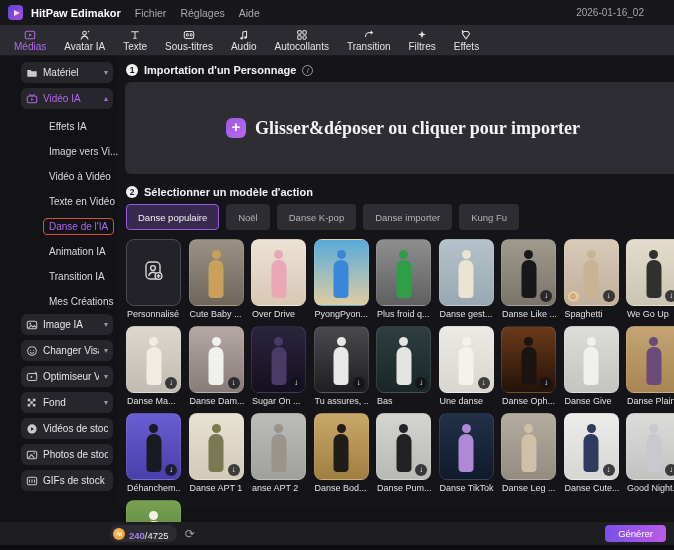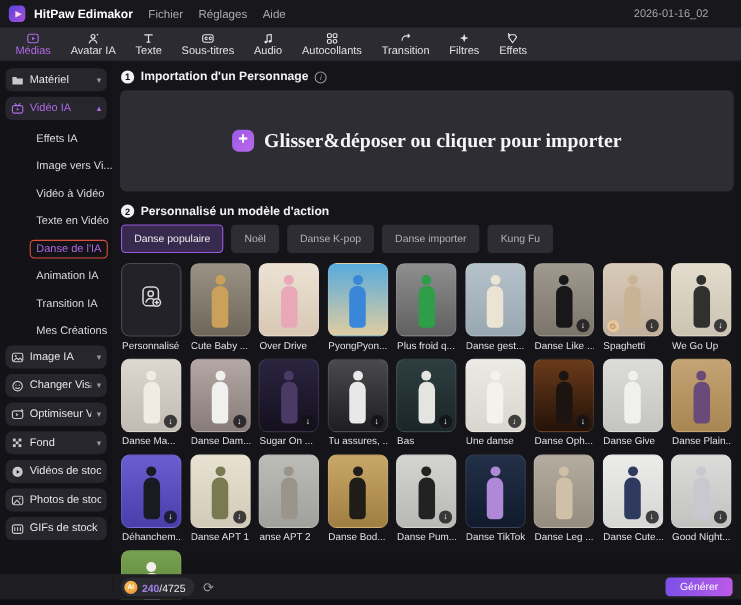--- a/index.html
+++ b/index.html
@@ -16,21 +16,21 @@
   .tb-date{font-size:10px;color:#a6a6a6;margin-right:22px;}
 
   
   .toolbar{height:31px;background:#2b2b31;display:flex;align-items:stretch;padding:0 6px;gap:2px;border-bottom:1px solid #1a1a1e;}
   .tab{display:flex;flex-direction:column;align-items:center;justify-content:center;gap:1px;padding:2px 8px 1px;color:#e3e3e3;cursor:pointer;}
   .tab svg{display:block;}
   .tab .tlabel{font-size:10px;line-height:10px;}
   .tab.active{color:#b06ae8;}
 
   
-  .body{display:flex;height:452px;}
+  .body{display:flex;height:452px;margin-left:16px;}
   .sidebar{width:102px;flex:0 0 102px;background:#121217;padding:6px 5px 0;overflow:hidden;}
   .sgroup{display:flex;align-items:center;gap:5px;background:#26262c;border-radius:6px;height:21px;padding:0 5px;margin-bottom:5px;cursor:pointer;}
   .sgroup .slabel{font-size:10px;color:#e6e6e6;white-space:nowrap;overflow:hidden;flex:1;}
   .sgroup .chev{font-size:8px;color:#9a9a9a;flex:0 0 auto;}
   .sgroup.active .slabel,.sgroup.active .chev,.sgroup.active svg{color:#b06ae8;}
   .sgroup svg{flex:0 0 auto;color:#c9c9c9;}
   .ssub{font-size:10px;color:#dcdcdc;height:25px;display:flex;align-items:center;padding-left:22px;cursor:pointer;white-space:nowrap;}
   .ssub .inner{padding:2px 5px;border-radius:4px;border:1.5px solid transparent;}
   .ssub.selected .inner{color:#b06ae8;border-color:#d8503c;}
 
@@ -302,21 +302,21 @@
         <span class="info-icon">i</span>
       </div>
 
       <div class="dropzone">
         <span class="plus-btn">+</span>
         <span class="drop-label">Glisser&amp;déposer ou cliquer pour importer</span>
       </div>
 
       <div class="step-head">
         <span class="step-num">2</span>
-        <span class="step-title">Personnalisé un modèle d'action</span>
+        <span class="step-title">Sélectionner un modèle d'action</span>
       </div>
 
       <div class="chips" id="chips">
           <div class="chip selected">Danse populaire</div>
           <div class="chip">Noël</div>
           <div class="chip">Danse K-pop</div>
           <div class="chip">Danse importer</div>
           <div class="chip">Kung Fu</div>
         </div>
 

